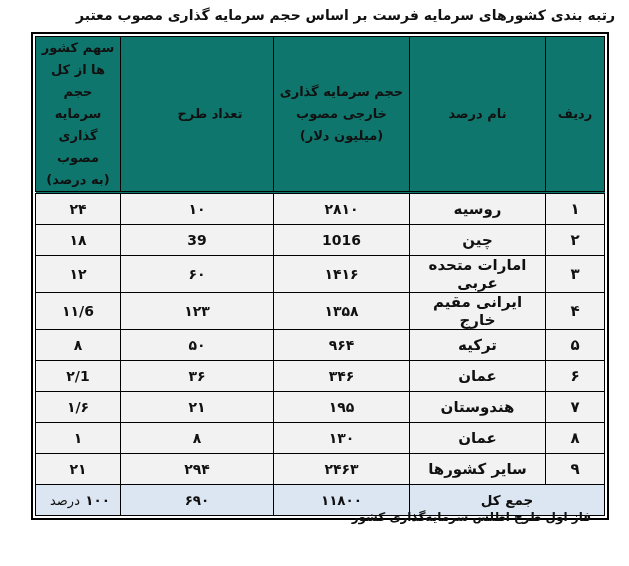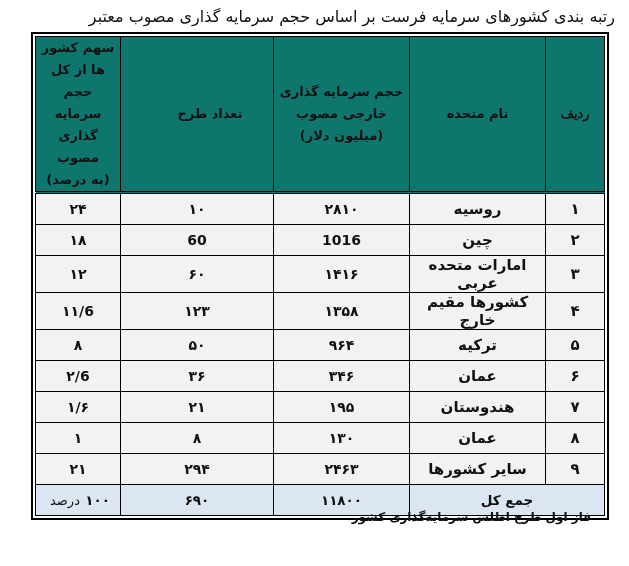--- a/index.html
+++ b/index.html
@@ -15,22 +15,22 @@
     font-family: "DejaVu Sans", sans-serif;
     color: #111;
     direction: rtl;
   }
   .title {
     position: absolute;
     top: 7px;
     right: 14px;
     width: 600px;
     text-align: right;
-    font-size: 16px;
-    font-weight: normal;
+    font-size: 14px;
+    font-weight: bold;
     white-space: nowrap;
   }
   .table-wrap {
     position: absolute;
     top: 32px;
     left: 31px;
     width: 570px;
     border: 2px solid #000;
     padding: 2px;
     background: #fff;
@@ -64,21 +64,21 @@
     font-weight: bold;
     font-size: 15px;
   }
   tbody td.num { font-size: 14px; }
   tfoot td {
     background: #dce6f2;
     height: 30px;
     font-weight: bold;
     font-size: 13.5px;
   }
-  .col-row { width: 50px; font-family: Liberation Serif, serif; }
+  .col-row { width: 50px; }
   .col-country { width: 127px; }
   .col-volume { width: 127px; }
   .col-count { width: 118px; padding-left: 30px; }
   .col-share { width: auto; }
   .share-total {
     display: flex;
     flex-direction: row;
     justify-content: space-between;
     align-items: center;
     padding: 0 6px 0 10px;
@@ -96,21 +96,21 @@
 </head>
 <body>
 
 <div class="title">رتبه بندی کشورهای سرمایه فرست بر اساس حجم سرمایه گذاری مصوب معتبر</div>
 
 <div class="table-wrap">
   <table>
     <thead>
       <tr>
         <th class="col-row">ردیف</th>
-        <th class="col-country">نام متحده</th>
+        <th class="col-country">نام درصد</th>
         <th class="col-volume">
           <div>حجم سرمایه گذاری</div>
           <div>خارجی مصوب</div>
           <div>(میلیون دلار)</div>
         </th>
         <th class="col-count">تعداد طرح</th>
         <th class="col-share">
           <div>سهم کشور ها از کل</div>
           <div>حجم سرمایه گذاری</div>
           <div>مصوب</div>
@@ -123,50 +123,50 @@
         <td>۱</td>
         <td>روسیه</td>
         <td class="num">۲۸۱۰</td>
         <td class="num">۱۰</td>
         <td class="num">۲۴</td>
       </tr>
       <tr>
         <td>۲</td>
         <td>چین</td>
         <td class="num">1016</td>
-        <td class="num">60</td>
+        <td class="num">39</td>
         <td class="num">۱۸</td>
       </tr>
       <tr>
         <td>۳</td>
         <td>امارات متحده عربی</td>
         <td class="num">۱۴۱۶</td>
         <td class="num">۶۰</td>
         <td class="num">۱۲</td>
       </tr>
       <tr>
         <td>۴</td>
-        <td>کشورها مقیم خارج</td>
+        <td>ایرانی مقیم خارج</td>
         <td class="num">۱۳۵۸</td>
         <td class="num">۱۲۳</td>
         <td class="num">۱۱/6</td>
       </tr>
       <tr>
         <td>۵</td>
         <td>ترکیه</td>
         <td class="num">۹۶۴</td>
         <td class="num">۵۰</td>
         <td class="num">۸</td>
       </tr>
       <tr>
         <td>۶</td>
         <td>عمان</td>
         <td class="num">۳۴۶</td>
         <td class="num">۳۶</td>
-        <td class="num">۲/6</td>
+        <td class="num">۲/1</td>
       </tr>
       <tr>
         <td>۷</td>
         <td>هندوستان</td>
         <td class="num">۱۹۵</td>
         <td class="num">۲۱</td>
         <td class="num">۱/۶</td>
       </tr>
       <tr>
         <td>۸</td>

